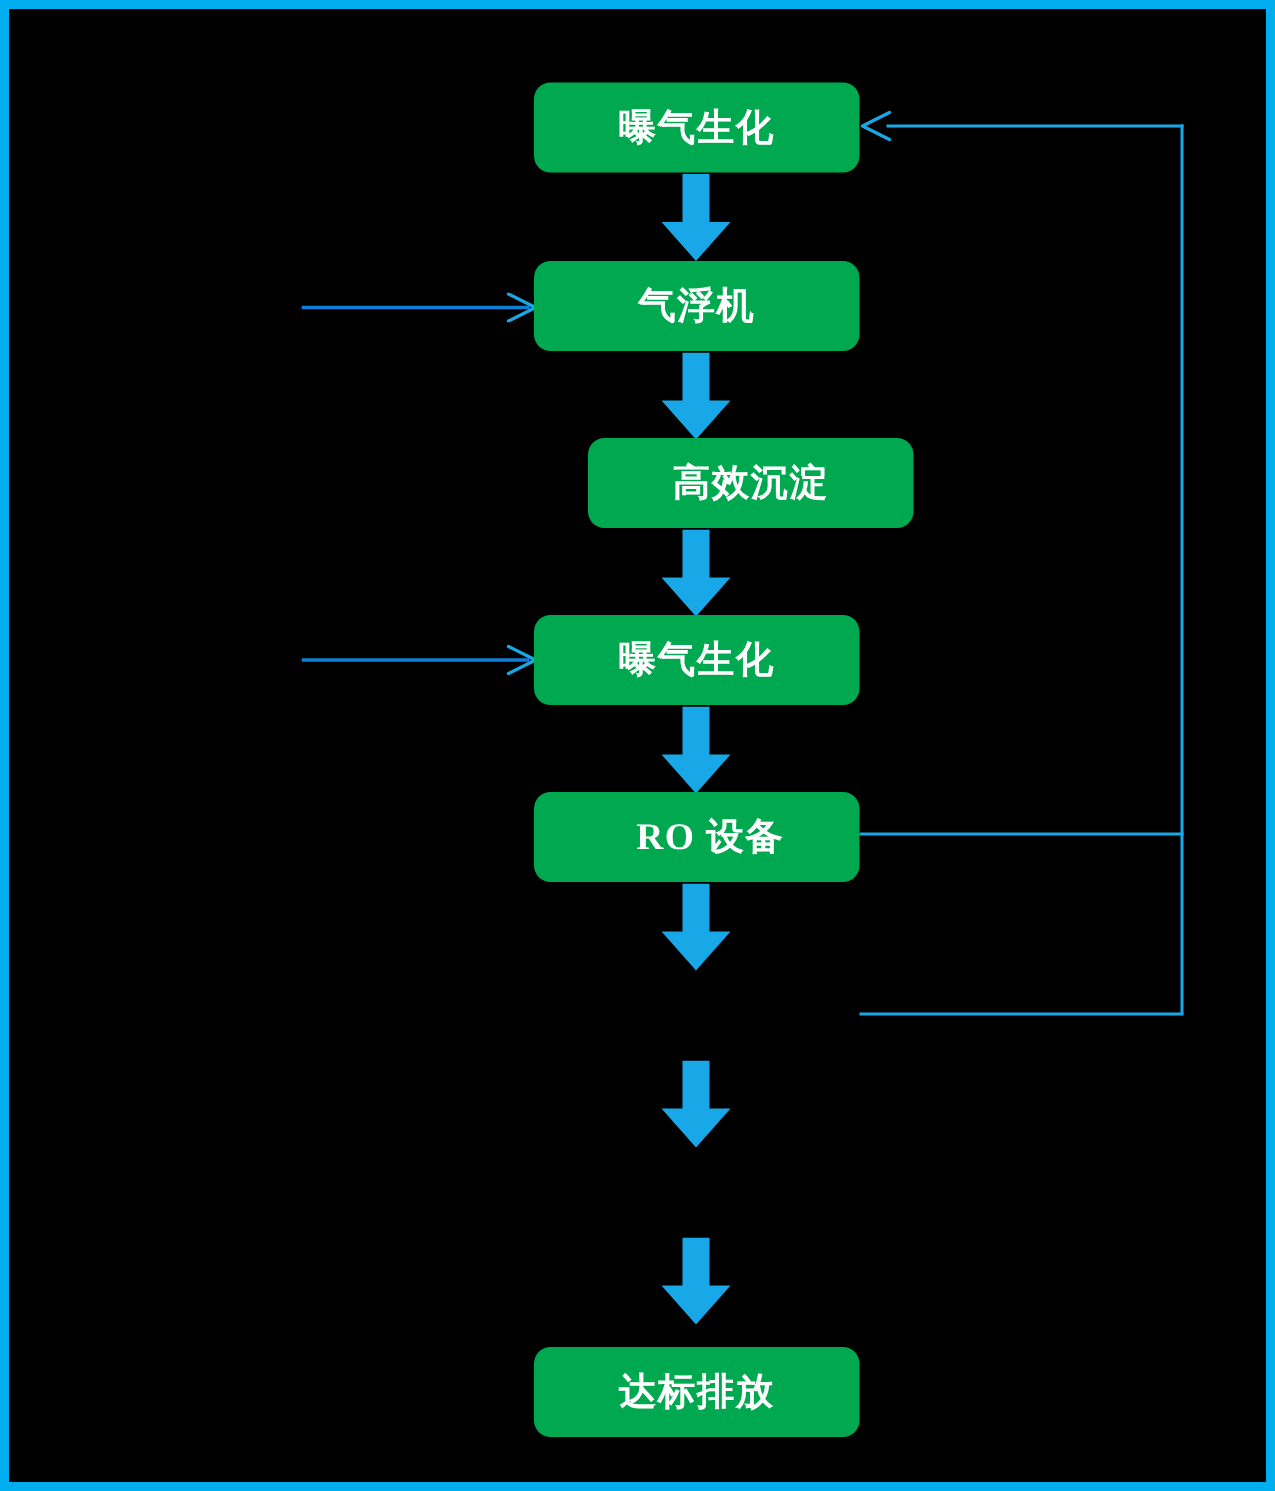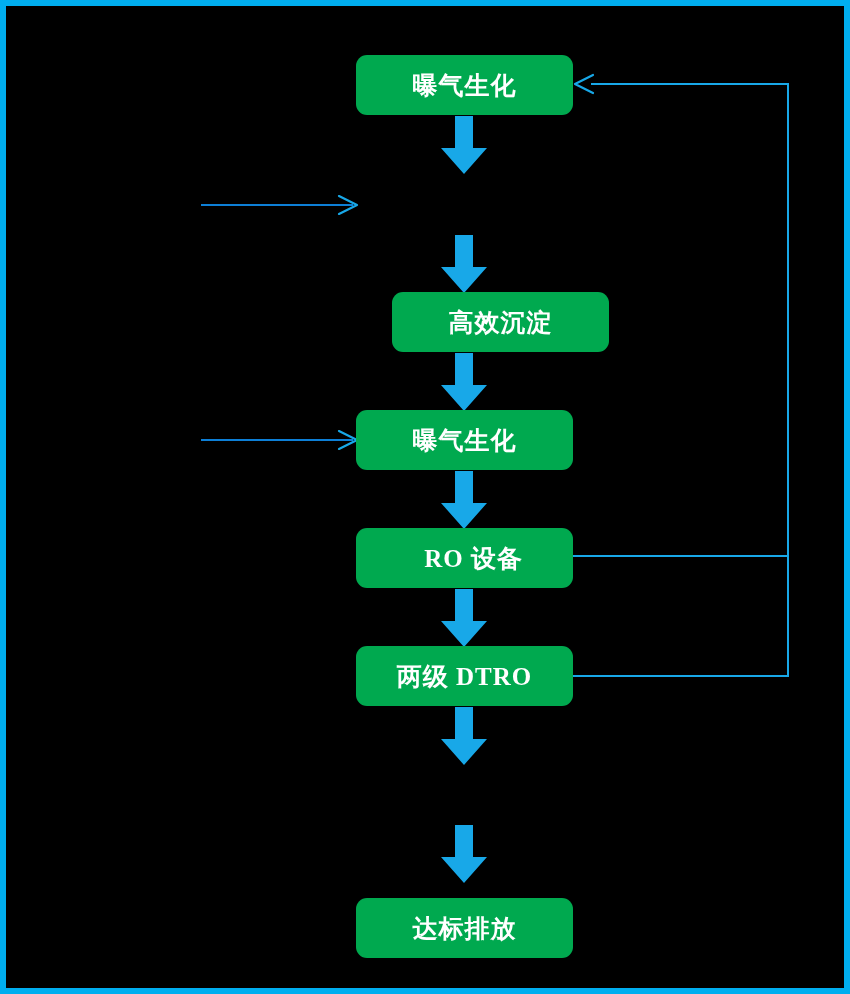--- a/index.html
+++ b/index.html
@@ -131,29 +131,29 @@
   </div>
   <div class="downarrow" style="top:819px;">
     <svg width="46" height="58" viewBox="0 0 46 58">
       <polygon points="14,0 32,0 32,32 46,32 23,58 0,32 14,32" fill="#18A8E8"></polygon>
     </svg>
   </div>
 
   <div class="node" style="top:49px;">
     <span class="label">曝气生化</span>
   </div>
+  <div class="node" style="top:168px;">
+    <span class="label">气浮机</span>
+  </div>
   <div class="node" style="top:286px;margin-left:36px;">
     <span class="label">高效沉淀</span>
   </div>
   <div class="node" style="top:404px;align-items:center;">
     <span class="label">曝气生化</span>
   </div>
   <div class="node" style="top:522px;padding-left:18px;">
     <span class="label">RO 设备</span>
   </div>
-  <div class="node" style="top:640px;">
-    <span class="label">两级 DTRO</span>
-  </div>
   <div class="node" style="top:876px;margin-top:16px;">
     <span class="label">达标排放</span>
   </div>
 
 </div>
 
 </body></html>

